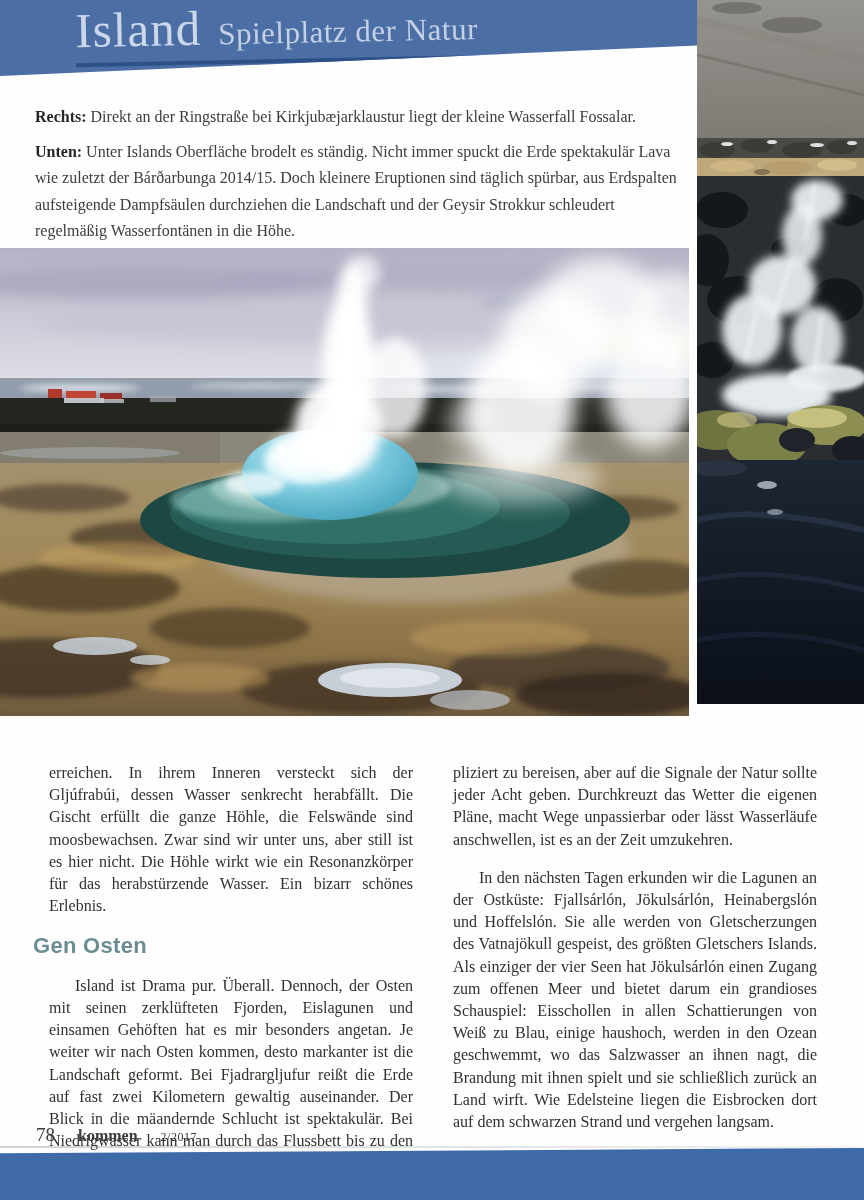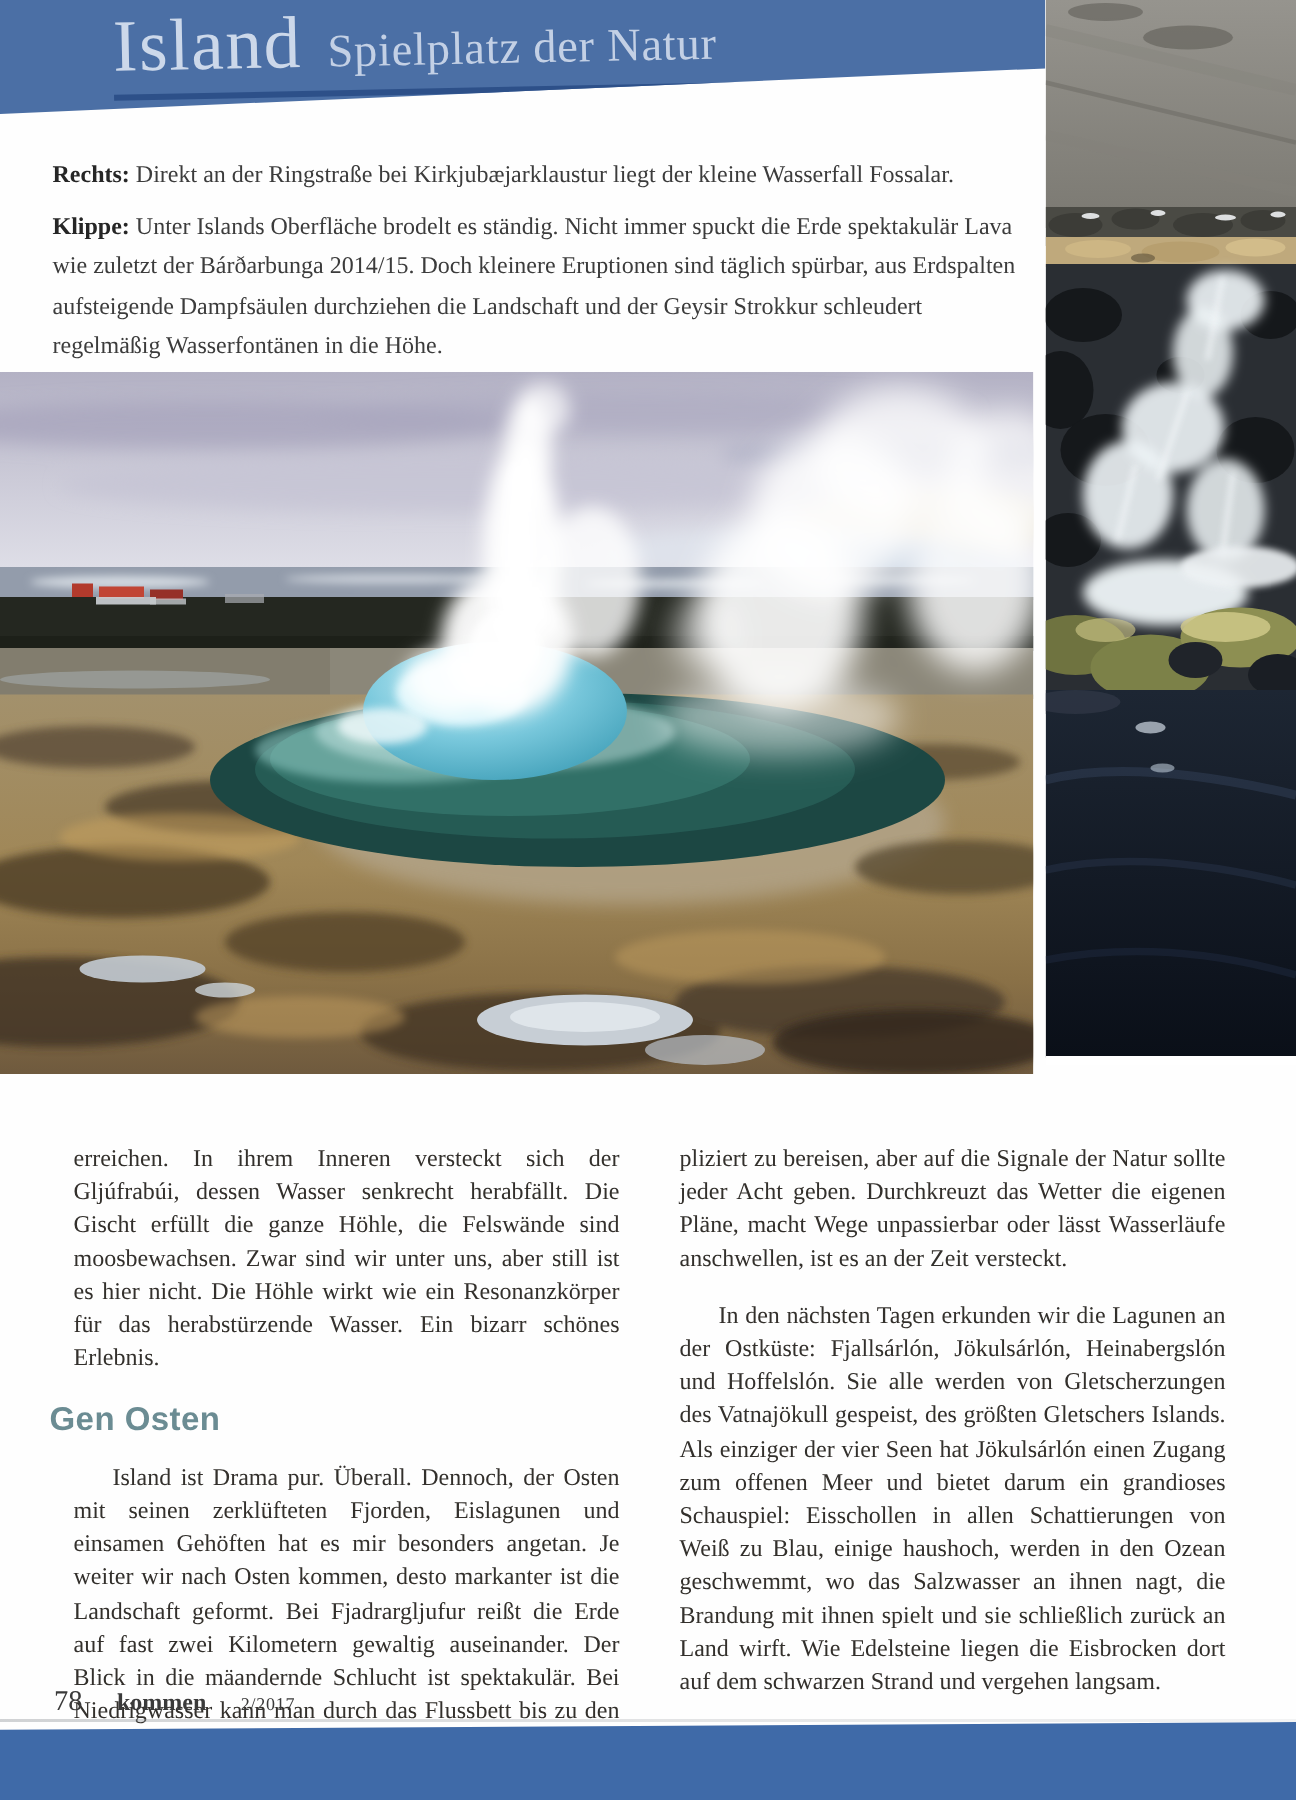--- a/index.html
+++ b/index.html
@@ -65,21 +65,21 @@
       <div class="title-row">
         <span class="title-main">Island</span>
         <span class="title-sub">Spielplatz der Natur</span>
       </div>
       <div class="title-underline"></div>
     </div>
   </div>
 
   <div class="intro">
     <div class="intro-row"><span class="intro-label">Rechts:</span><span> Direkt an der Ringstraße bei Kirkjubæjarklaustur liegt der kleine Wasserfall Fossalar.</span></div>
-    <div class="intro-row"><span class="intro-label">Klippe:</span><span> Unter Islands Oberfläche brodelt es ständig. Nicht immer spuckt die Erde spektakulär Lava wie zuletzt der Bárðarbunga 2014/15. Doch kleinere Eruptionen sind täglich spürbar, aus Erdspalten aufsteigende Dampfsäulen durchziehen die Landschaft und der Geysir Strokkur schleudert regelmäßig Wasserfontänen in die Höhe.</span></div>
+    <div class="intro-row"><span class="intro-label">Unten:</span><span> Unter Islands Oberfläche brodelt es ständig. Nicht immer spuckt die Erde spektakulär Lava wie zuletzt der Bárðarbunga 2014/15. Doch kleinere Eruptionen sind täglich spürbar, aus Erdspalten aufsteigende Dampfsäulen durchziehen die Landschaft und der Geysir Strokkur schleudert regelmäßig Wasserfontänen in die Höhe.</span></div>
   </div>
 
   <div class="photo-geyser">
     <svg viewBox="0 0 689 468" preserveAspectRatio="none" aria-hidden="true">
       <defs>
         <linearGradient id="gSky" x1="0" y1="0" x2="0" y2="1">
           <stop offset="0" stop-color="#b3b1c4"></stop>
             <stop offset="0.35" stop-color="#cccbd8"></stop>
           <stop offset="0.7" stop-color="#e2e2ea"></stop>
             <stop offset="1" stop-color="#edeef2"></stop>
@@ -311,21 +311,21 @@
     </svg>
   </div>
 
   <div class="column col-left">
     <p>erreichen. In ihrem Inneren versteckt sich der Gljúfrabúi, dessen Wasser senkrecht herabfällt. Die Gischt erfüllt die ganze Höhle, die Felswände sind moosbewachsen. Zwar sind wir unter uns, aber still ist es hier nicht. Die Höhle wirkt wie ein Resonanzkörper für das herabstürzende Wasser. Ein bizarr schönes Erlebnis.</p>
     <h2 class="section-heading">Gen Osten</h2>
     <p class="indent">Island ist Drama pur. Überall. Dennoch, der Osten mit seinen zerklüfteten Fjorden, Eislagunen und einsamen Gehöften hat es mir besonders angetan. Je weiter wir nach Osten kommen, desto markanter ist die Landschaft geformt. Bei Fjadrargljufur reißt die Erde auf fast zwei Kilometern gewaltig auseinander. Der Blick in die mäandernde Schlucht ist spektakulär. Bei Niedrigwasser kann man durch das Flussbett bis zu den tief im Canyon liegenden Wasserfällen wandern. Wir steigen jedoch hinauf zur Klippe, um oben am Saum entlangzugehen. Vom Regen ist der Pfad aufgeweicht und rutschig, die Wanderung wird also kurz. Island ist unkom-</p>
   </div>
 
   <div class="column col-right">
-    <p>pliziert zu bereisen, aber auf die Signale der Natur sollte jeder Acht geben. Durchkreuzt das Wetter die eigenen Pläne, macht Wege unpassierbar oder lässt Wasserläufe anschwellen, ist es an der Zeit versteckt.</p>
+    <p>pliziert zu bereisen, aber auf die Signale der Natur sollte jeder Acht geben. Durchkreuzt das Wetter die eigenen Pläne, macht Wege unpassierbar oder lässt Wasserläufe anschwellen, ist es an der Zeit umzukehren.</p>
     <p class="indent">In den nächsten Tagen erkunden wir die Lagunen an der Ostküste: Fjallsárlón, Jökulsárlón, Heinabergslón und Hoffelslón. Sie alle werden von Gletscherzungen des Vatnajökull gespeist, des größten Gletschers Islands. Als einziger der vier Seen hat Jökulsárlón einen Zugang zum offenen Meer und bietet darum ein grandioses Schauspiel: Eisschollen in allen Schattierungen von Weiß zu Blau, einige haushoch, werden in den Ozean geschwemmt, wo das Salzwasser an ihnen nagt, die Brandung mit ihnen spielt und sie schließlich zurück an Land wirft. Wie Edelsteine liegen die Eisbrocken dort auf dem schwarzen Strand und vergehen langsam.</p>
     <h2 class="section-heading">Am Ende der Welt</h2>
     <p class="indent">Island beherrscht Spektakel und Stille. Gezackte Bergkämme, zerklüftete Küsten, donnernde Wasserfälle im Wech-</p>
   </div>
 
   <div class="footer-meta">
     <span class="footer-page">78</span>
     <span class="footer-mag">kommen</span>
     <span class="footer-issue">2/2017</span>
   </div>

